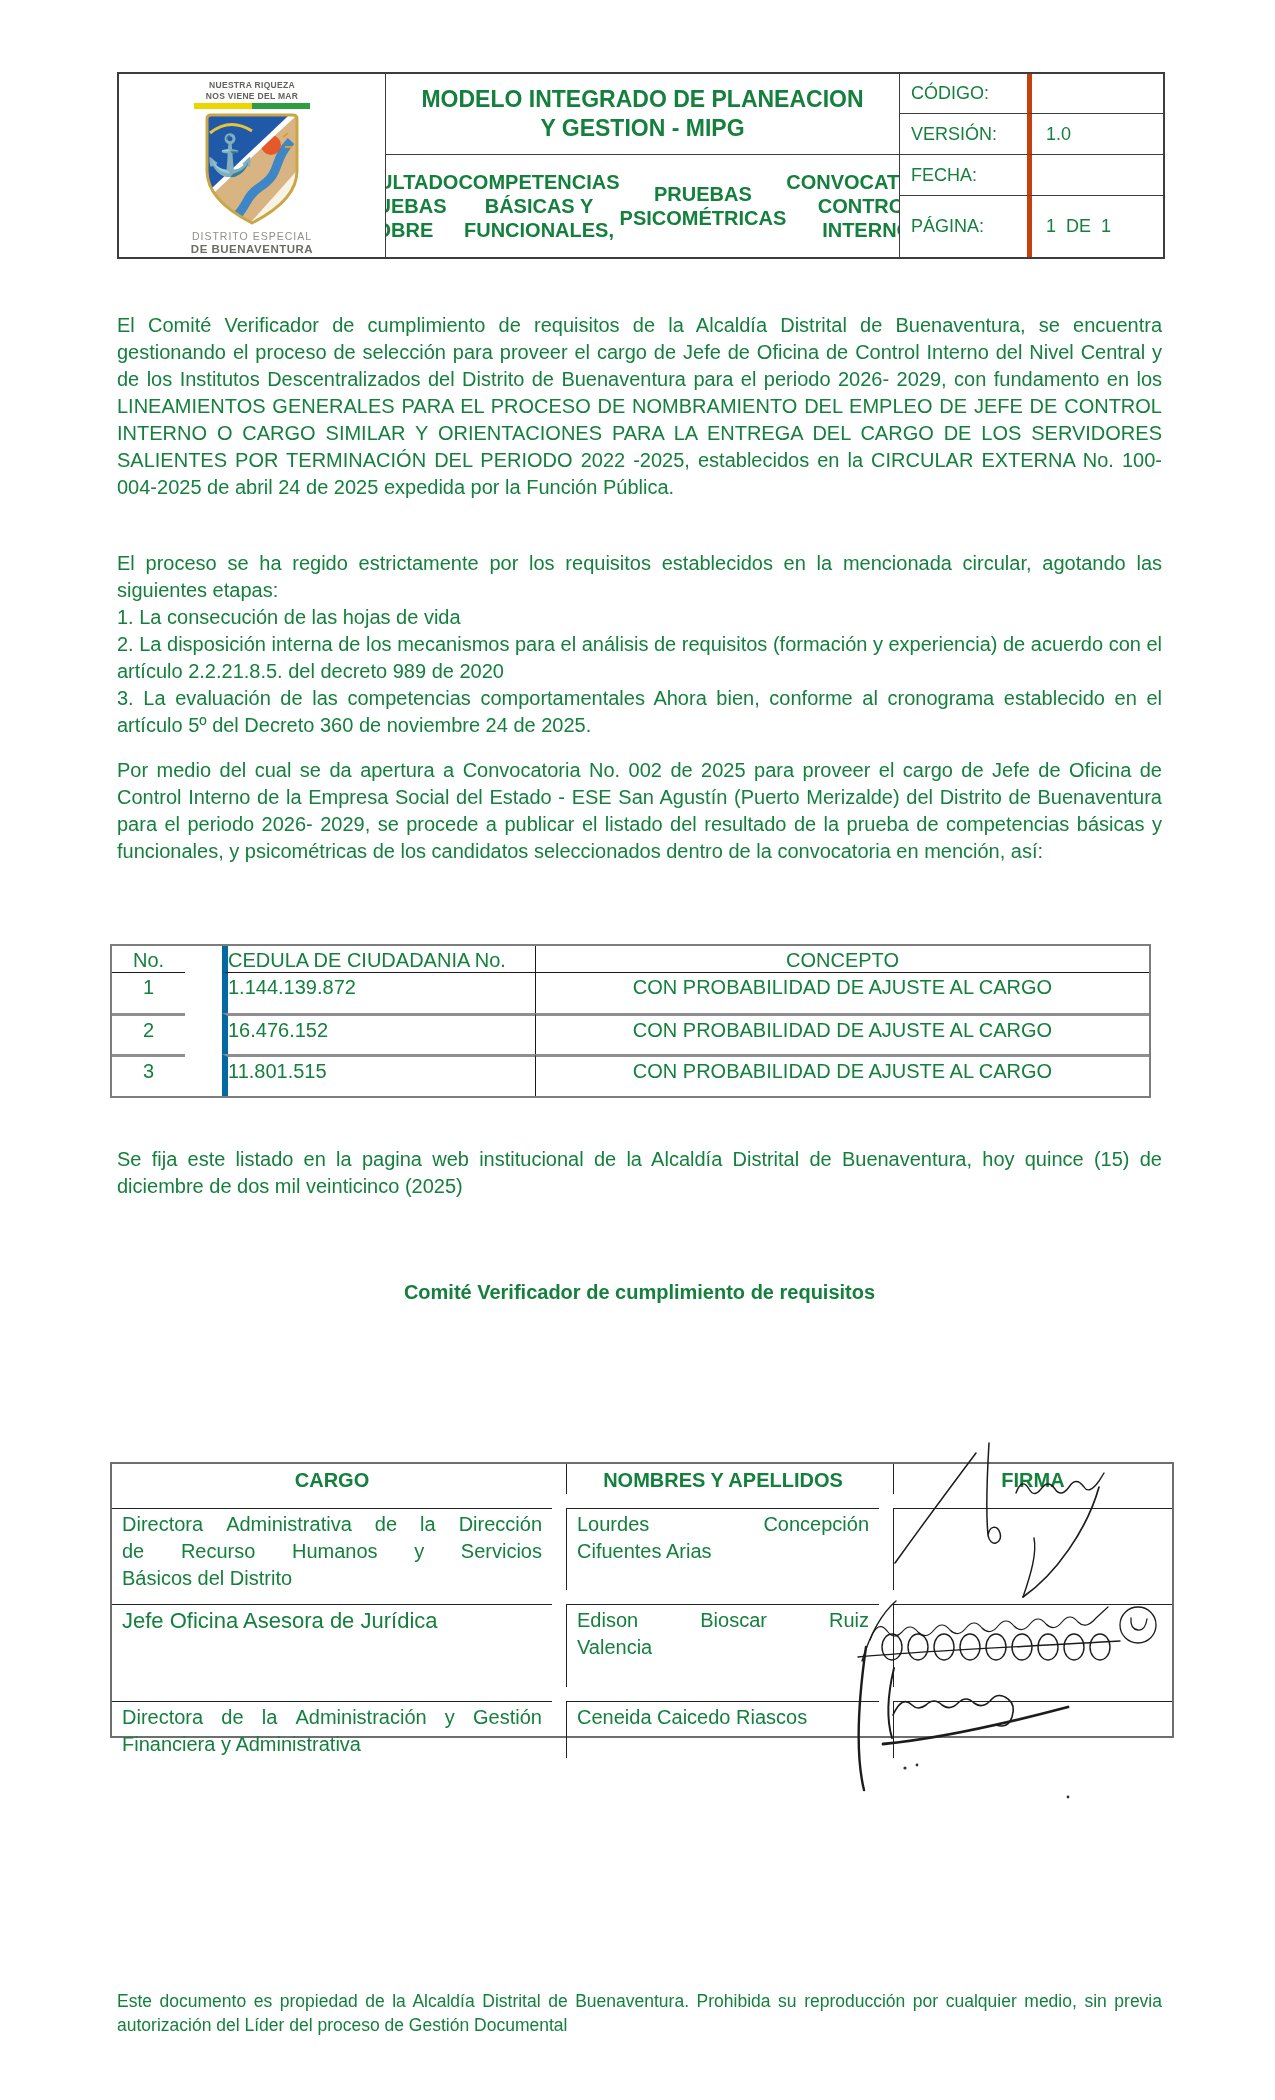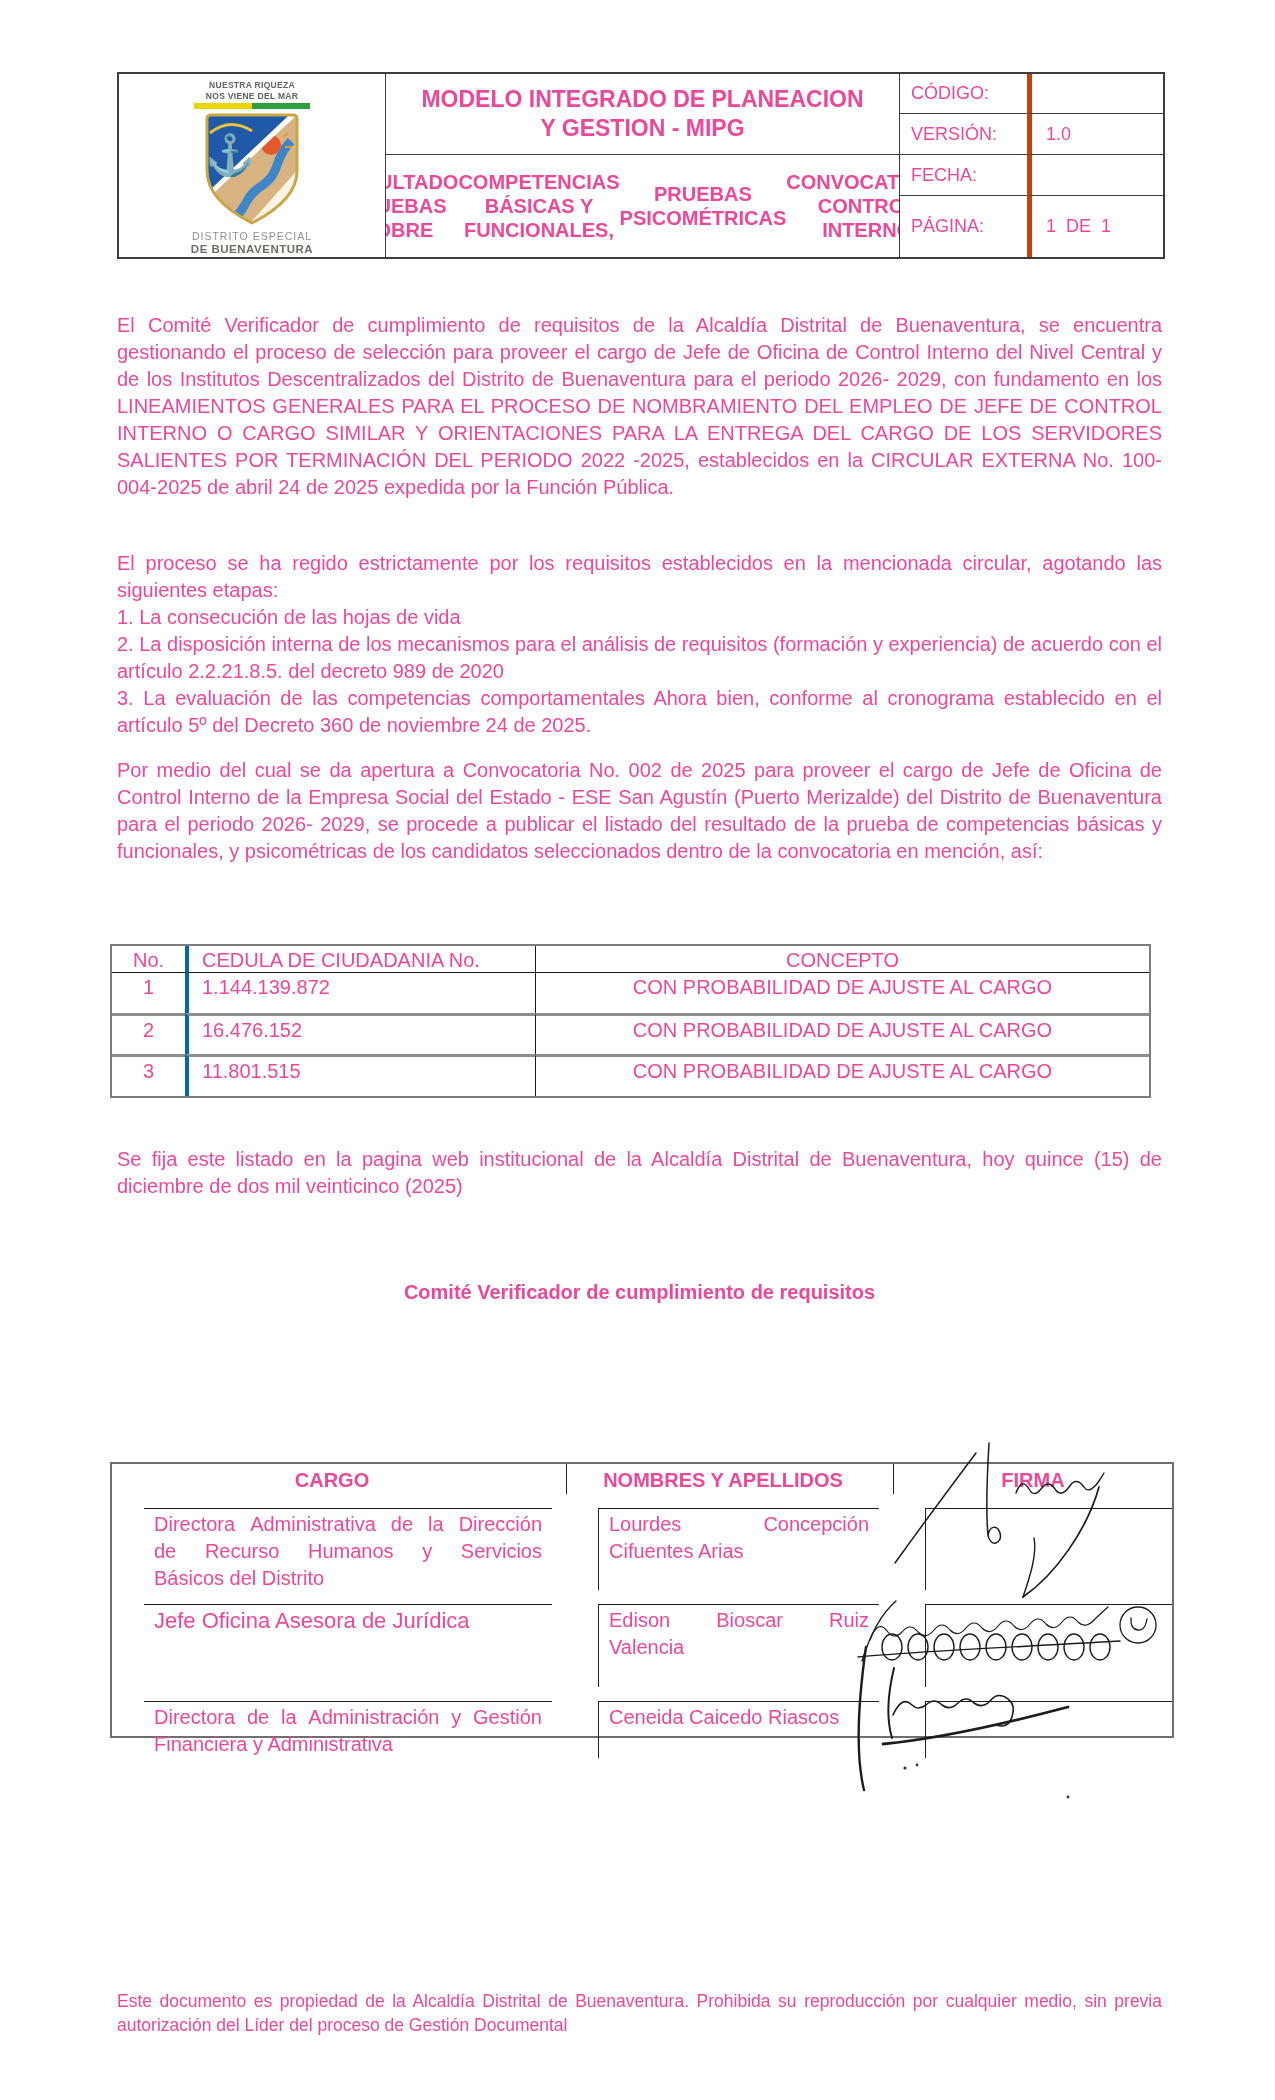--- a/index.html
+++ b/index.html
@@ -1,17 +1,17 @@
 <!DOCTYPE html>
 <html><head>
 <meta charset="utf-8">
 <style>
   html,body{margin:0;padding:0;background:#e8e8e8;}
   .page{position:relative;width:1275px;height:2100px;background:#ffffff;margin:0 auto;
-        font-family:"Liberation Sans",sans-serif;color:#ec4899;font-size:20px;line-height:27px;overflow:hidden;}
+        font-family:"Liberation Sans",sans-serif;color:#15803d;font-size:20px;line-height:27px;overflow:hidden;}
   .abs{position:absolute;}
   .just{text-align:justify;}
   
   .htable{position:absolute;left:117px;top:72px;width:1048px;height:187px;border:2px solid #3d3d3d;
           display:grid;grid-template-columns:266px 514px 128px 1fr;grid-template-rows:39px 41px 41px 1fr;
           box-sizing:border-box;background:#fff;}
   .hcell{box-sizing:border-box;display:flex;align-items:center;overflow:hidden;}
   .logo-cell{grid-area:1/1/5/2;justify-content:center;}
   .title-cell{grid-area:1/2/3/3;border-left:1px solid #3d3d3d;flex-direction:column;justify-content:center;
               font-weight:bold;font-size:23px;line-height:29px;text-align:center;}
@@ -25,31 +25,31 @@
   .lg-org2{font-size:11.5px;font-weight:bold;fill:#6d6d66;letter-spacing:.5px;}
   
   .para{margin:0;}
   .heading-center{text-align:center;font-weight:bold;font-size:20px;}
   
   .rtable{position:absolute;left:110px;top:944px;width:1041px;height:154px;border:2px solid #7d7d7d;
           display:grid;grid-template-columns:73px 350px 1fr;grid-template-rows:27px 40px 41px 1fr;
           box-sizing:border-box;font-size:20px;line-height:23px;}
   .rcell{box-sizing:border-box;padding-top:3px;overflow:hidden;}
   .rC1{text-align:center;}
-  .rC2{padding-left:13px;border-left:4px solid #0369a1;}
+  .rC2{border-left:6px solid #0369a1;margin-left:37px;}
   .rC3{text-align:center;border-left:1px solid #1a1a1a;}
   .rhead{border-bottom:1px solid #1a1a1a;}
   .rsep{border-top:3px solid #8f8f8f;}
   
   .stable{position:absolute;left:110px;top:1462px;width:1064px;height:276px;border:2px solid #6e6e6e;
           display:grid;grid-template-columns:440px 313px 1fr;grid-template-rows:30px 82px 83px 1fr;
           box-sizing:border-box;font-size:20px;line-height:27px;gap:14px;}
   .scell{box-sizing:border-box;padding:2px 10px 0 10px;overflow:visible;}
   .sc2,.sc3{border-left:1px solid #222;}
-  .srow{border-top:1px solid #222;margin-left:32px;}
+  .srow{border-top:1px solid #222;}
   .shead{font-weight:bold;text-align:center;padding-top:3px;}
   .spread{display:flex;justify-content:space-between;}
   .big{font-size:22px;}
   
   .footer{position:absolute;left:117px;top:1989px;width:1045px;font-size:17.5px;line-height:24px;text-align:justify;}
   .sig-overlay{position:absolute;left:840px;top:1435px;}
   .sig-overlay path,.sig-overlay ellipse,.sig-overlay circle{vector-effect:non-scaling-stroke;}
 </style>
 </head>
 <body>

